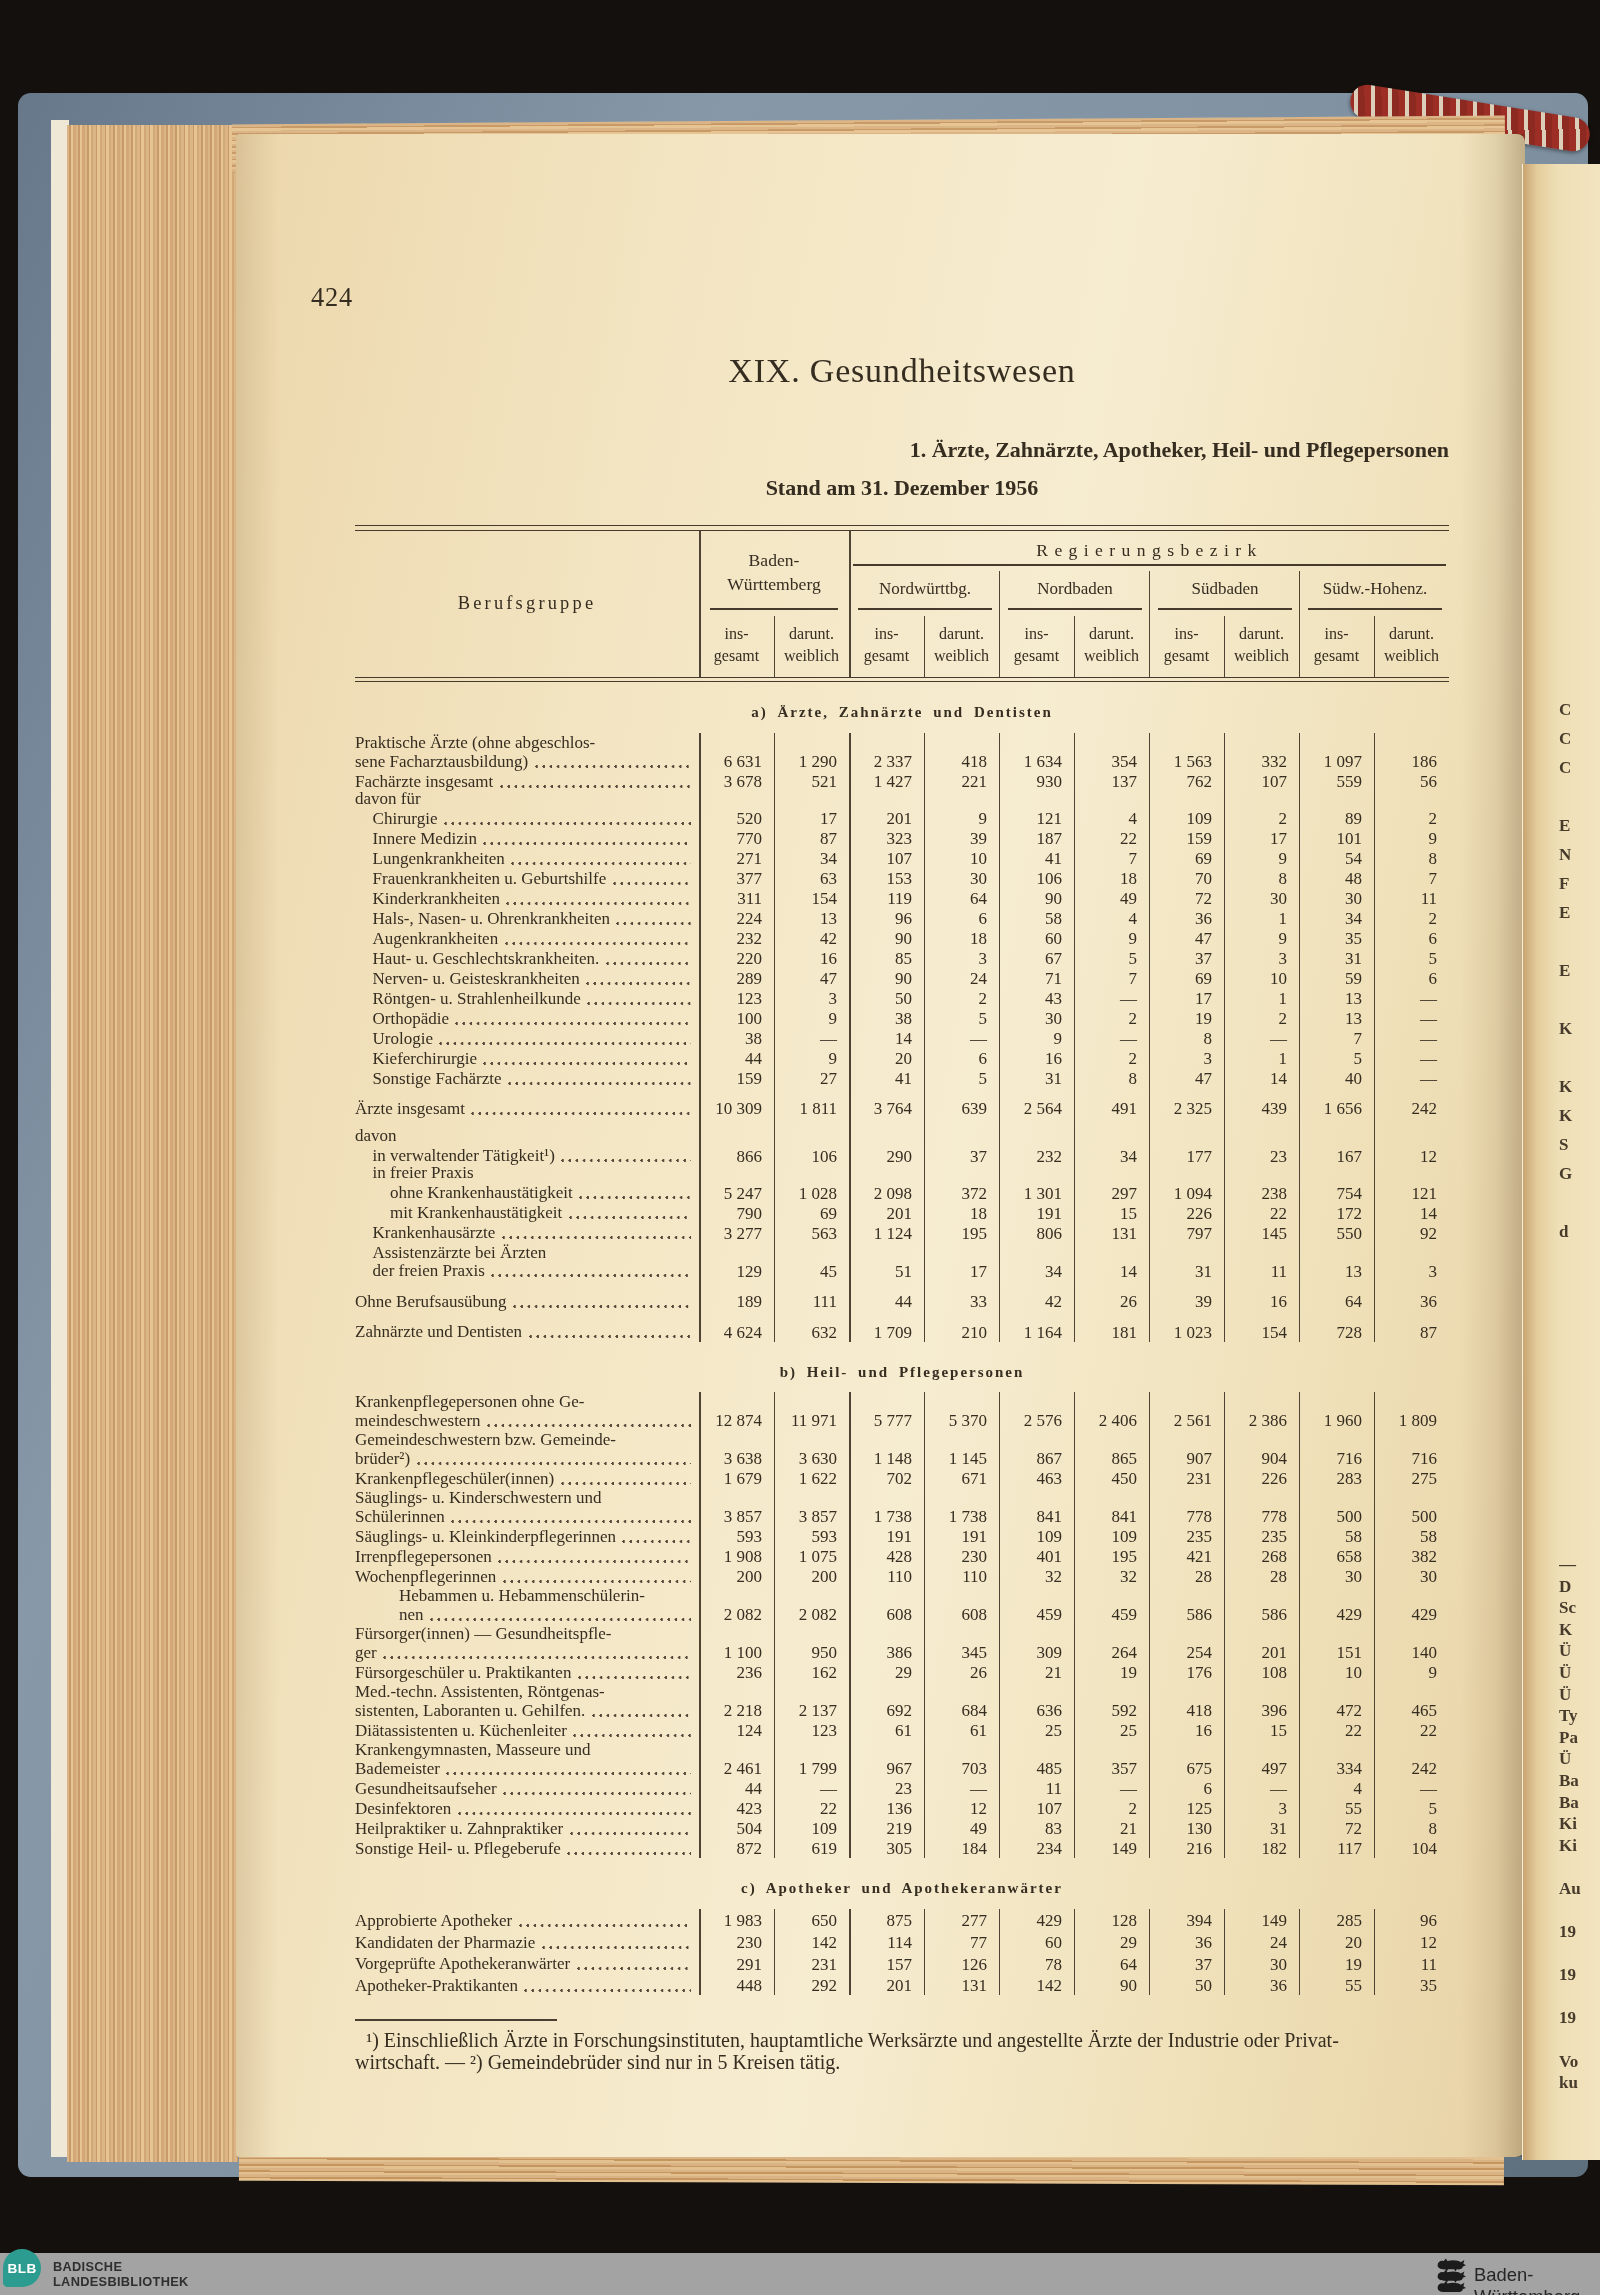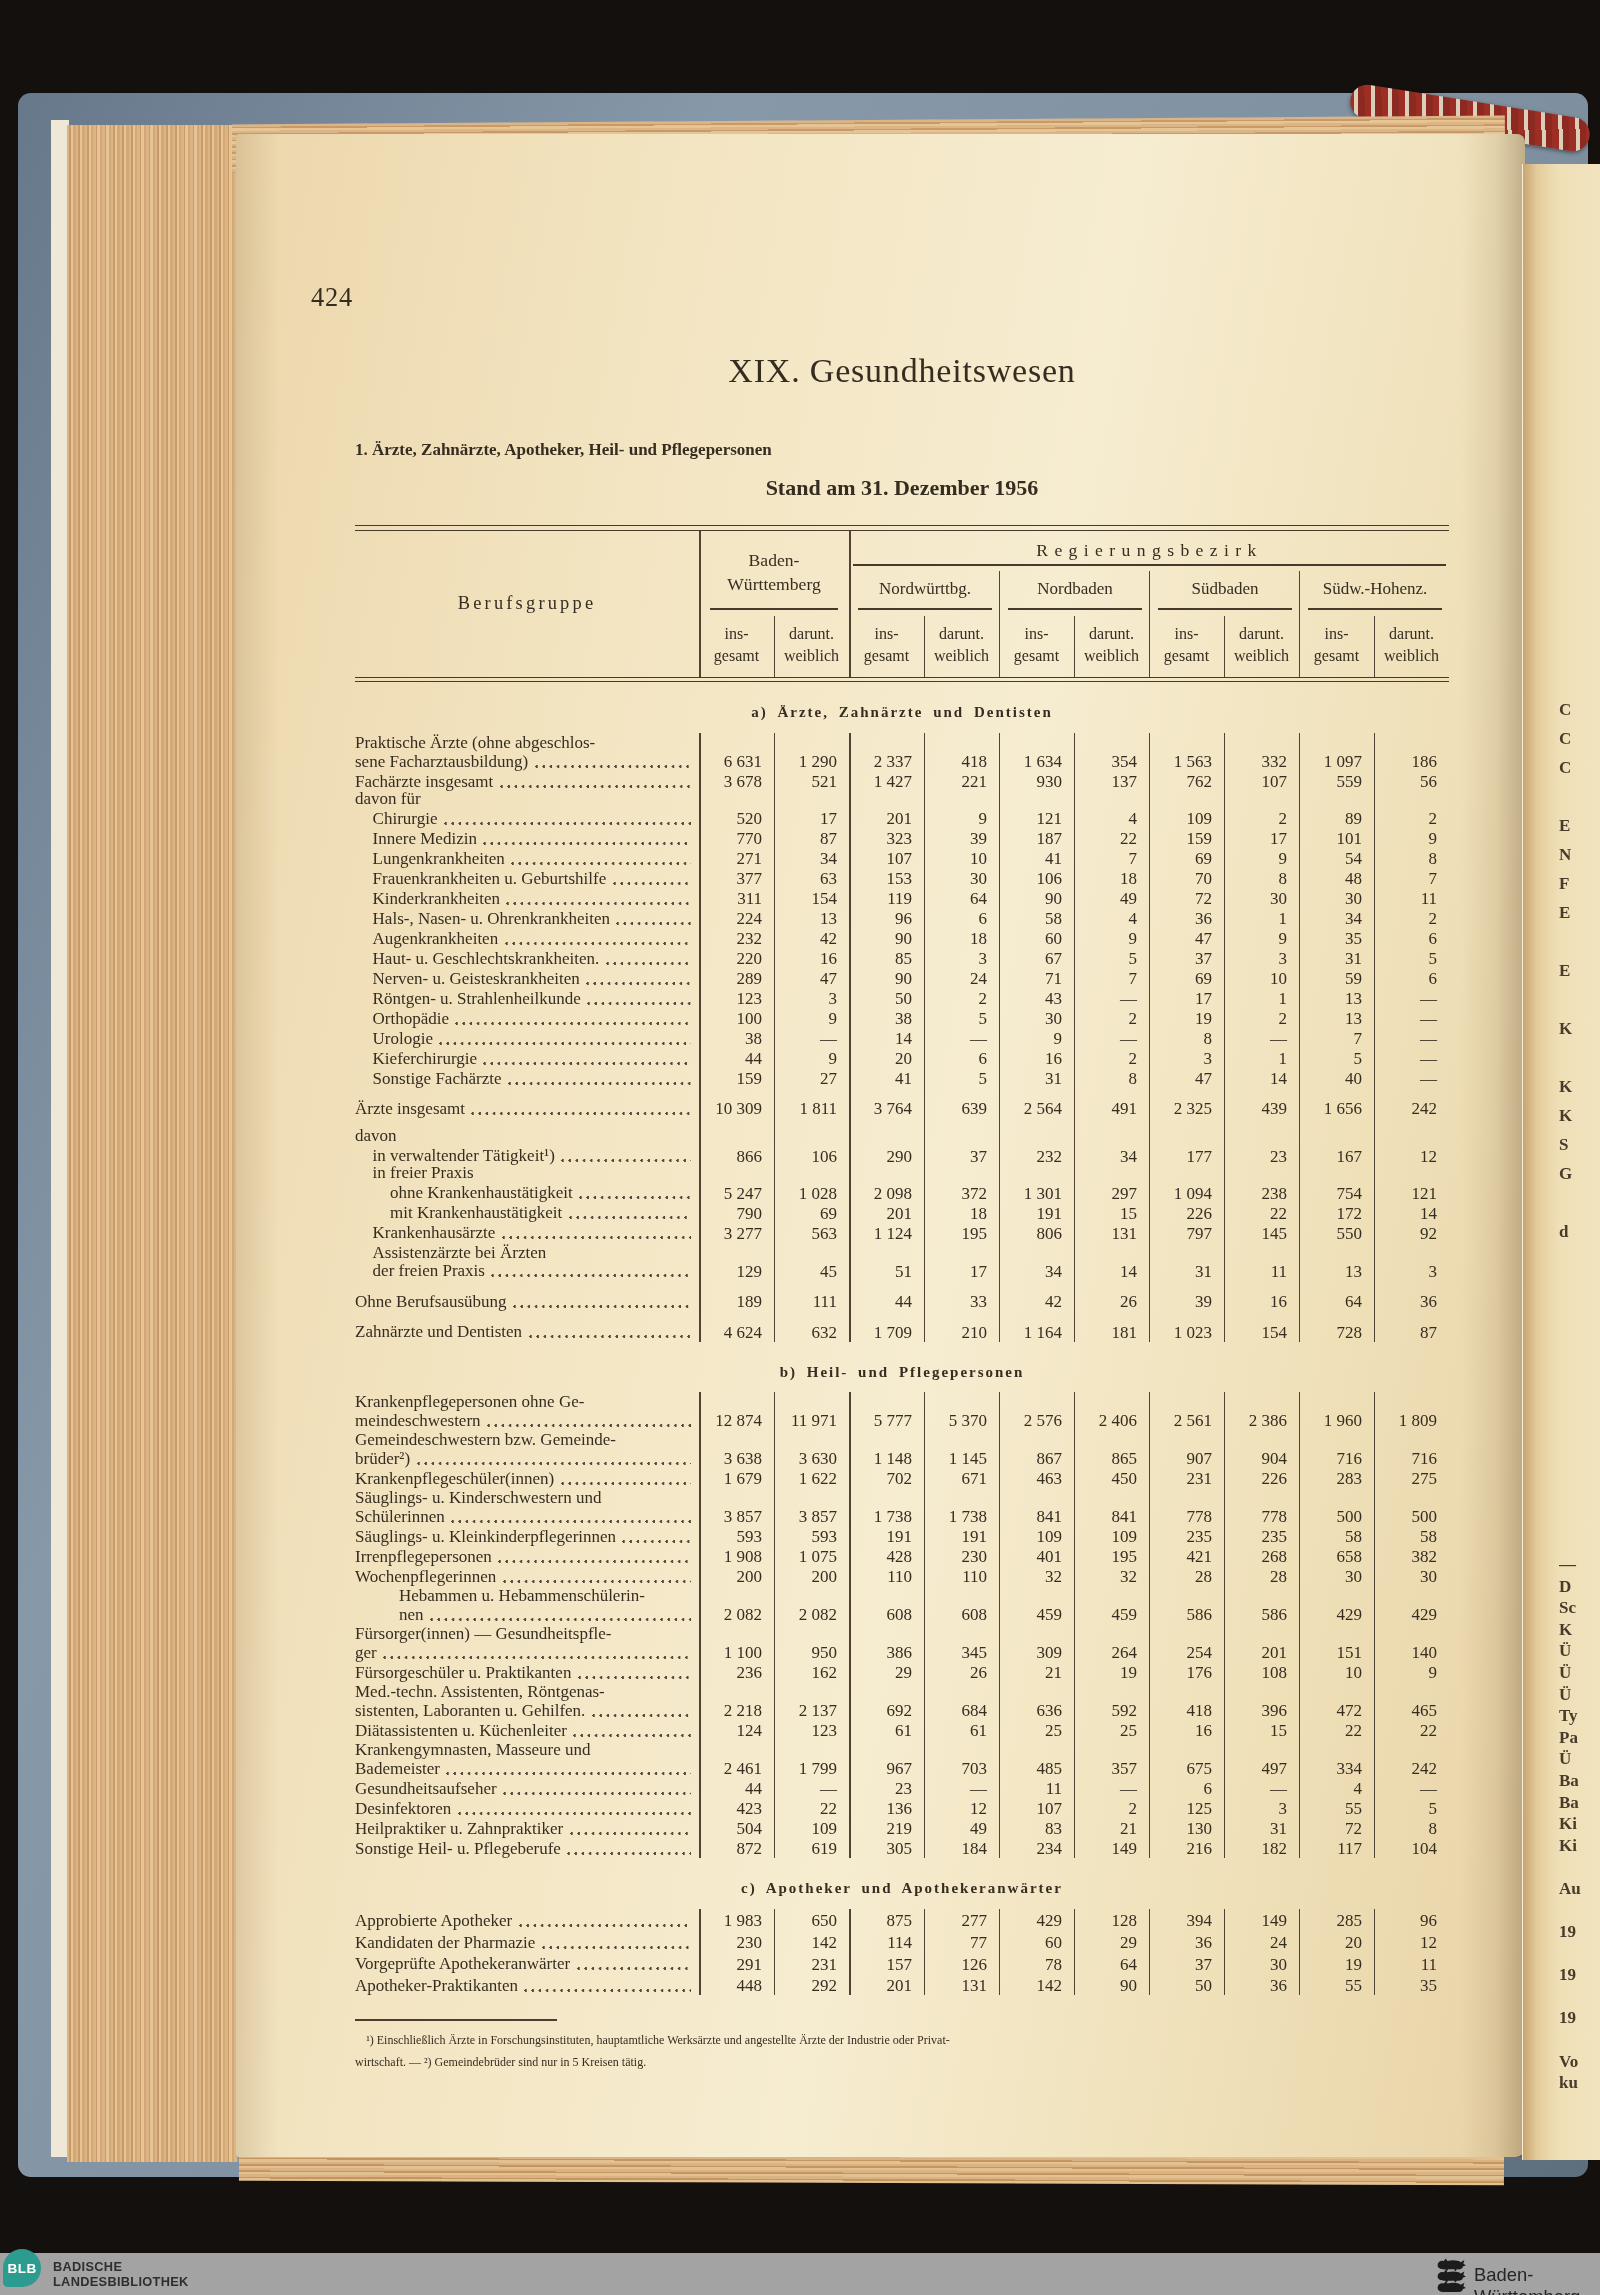--- a/index.html
+++ b/index.html
@@ -23,21 +23,21 @@
   .page::after{content:"";position:absolute;right:0;top:0;bottom:0;width:64px;
          background:linear-gradient(90deg,rgba(92,58,20,0) 0,rgba(92,58,20,.10) 55%,rgba(70,42,12,.28));}
   .page::before{content:"";position:absolute;left:0;top:0;bottom:0;width:43px;
          background:linear-gradient(90deg,rgba(120,80,30,.16),rgba(120,80,30,0));}
   .gutterpage{position:absolute;left:1522px;top:164px;width:78px;height:1996px;border-left:1.6px solid #f8efd6;
          background:linear-gradient(90deg,#c8a470 0,#e4cc9c 18%,#efdfb6 45%,#f2e4c0);}
   
   .pageno{position:absolute;left:311px;top:282px;font-size:26.4px;letter-spacing:0.8px;color:#362d21;}
   .content{position:absolute;left:355px;top:352px;width:1094px;}
   .chapter{text-align:center;font-size:34px;line-height:38px;letter-spacing:0.8px;}
-  .title{margin-top:46px;text-align:left;font-size:17px;line-height:27px;font-weight:700;}
+  .title{margin-top:46px;text-align:right;font-size:22px;line-height:27px;font-weight:700;}
   .asof{margin-top:14.4px;text-align:center;font-size:22px;line-height:22.4px;font-weight:700;}
   .tablewrap{margin-top:25.6px;}
   .thead{position:relative;height:157px;}
   .dr{position:absolute;left:0;right:0;height:5.6px;box-sizing:border-box;
       border-top:1.6px solid #453a2b;border-bottom:0.8px solid #453a2b;}
   .dr.top{top:0;} .dr.bot{bottom:0;}
   .hcell{position:absolute;text-align:center;}
   .berufsgruppe{left:0;width:344px;top:5.6px;bottom:5.6px;display:flex;align-items:center;justify-content:center;
       font-size:18.4px;letter-spacing:3.2px;}
   .bw{left:344px;width:150px;top:22.4px;font-size:17.6px;line-height:24px;}
@@ -55,21 +55,21 @@
   .sec-c .row{height:21.6px;}
   .lab{display:flex;flex-direction:column;justify-content:flex-end;font-size:17px;line-height:18.4px;
       overflow:hidden;white-space:nowrap;}
   .flexline{display:flex;align-items:baseline;}
   .lead{flex:1 1 auto;height:3.2px;margin:0 8px 3.2px 6.4px;align-self:flex-end;
       background-image:radial-gradient(circle at 1.6px 1.6px,#55483a 1.3px,rgba(0,0,0,0) 1.5px);
       background-size:7.2px 3.2px;background-repeat:repeat-x;}
   .num{display:flex;align-items:flex-end;justify-content:flex-end;padding-right:12px;
       font-size:17px;line-height:19px;}
   .fnrule{width:202px;height:1.6px;background:#493e2f;margin:24px 0 9.6px;}
-  .fn{font-size:12px;line-height:21.6px;}
+  .fn{font-size:20px;line-height:21.6px;}
   .fn.first{text-indent:11.2px;}
   
   .fragcol{position:absolute;left:1559px;width:42px;color:#473b2b;font-weight:700;font-size:17px;
       overflow:hidden;}
   #frag-upper{top:695px;line-height:29px;}
   #frag-lower{top:1554px;line-height:21.6px;}
   
   .bar{position:absolute;left:0;top:2253px;width:1601px;height:42px;background:#a3a3a3;
       font-family:"Liberation Sans","DejaVu Sans",sans-serif;}
   .blb-circle{position:absolute;left:3.2px;top:-4px;width:38px;height:38px;border-radius:50% 50% 50% 12%;

